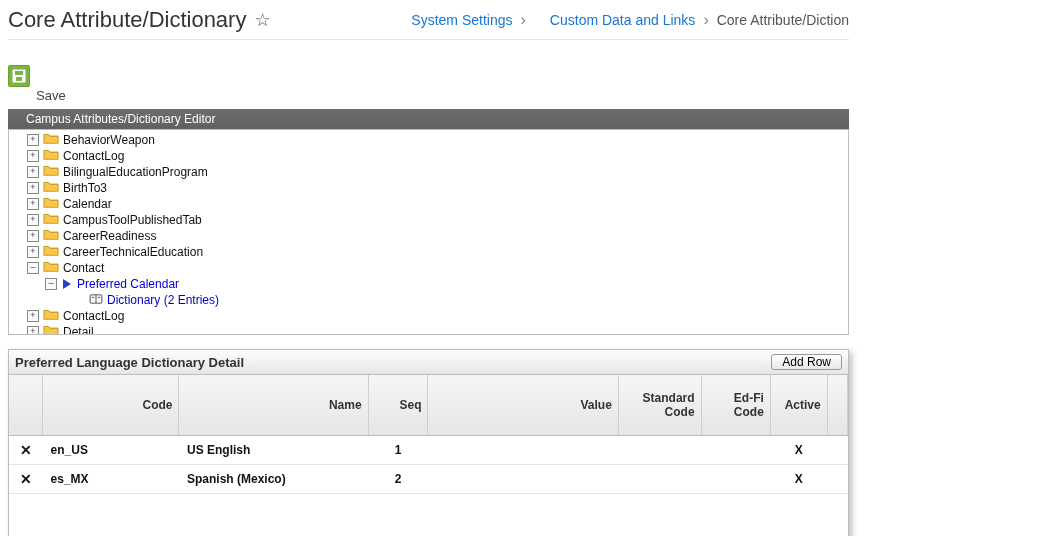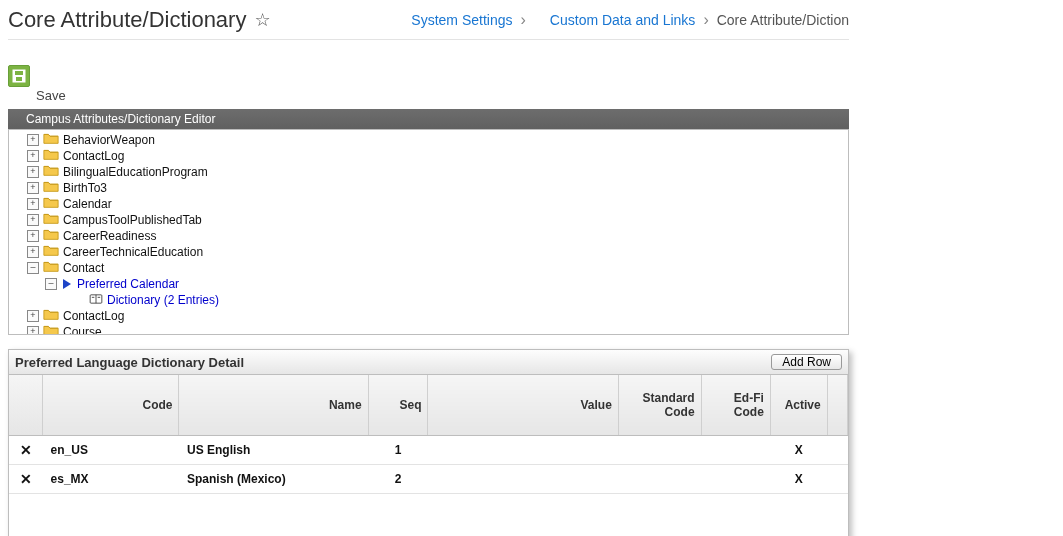--- a/index.html
+++ b/index.html
@@ -178,21 +178,21 @@
               <path d="M1 3 h5 l2 2 h9" fill="none" stroke="#c79a1a"></path>
             </svg></span>
           <span>ContactLog</span>
         </div>
         <div class="tree-row indent-1">
           <span class="exp">+</span>
           <span><svg class="folder-ico" viewBox="0 0 18 14">
               <path d="M1 3 h5 l2 2 h9 v8 h-16 z" fill="#f5c84c" stroke="#c79a1a"></path>
               <path d="M1 3 h5 l2 2 h9" fill="none" stroke="#c79a1a"></path>
             </svg></span>
-          <span>Course</span>
+          <span>Detail</span>
         </div>
       </div>
   </div>
 
   <div class="detail-wrap">
     <div class="detail-header">
       <span class="detail-title">Preferred Language Dictionary Detail</span>
       <button class="add-btn">Add Row</button>
     </div>
     <table class="grid">

